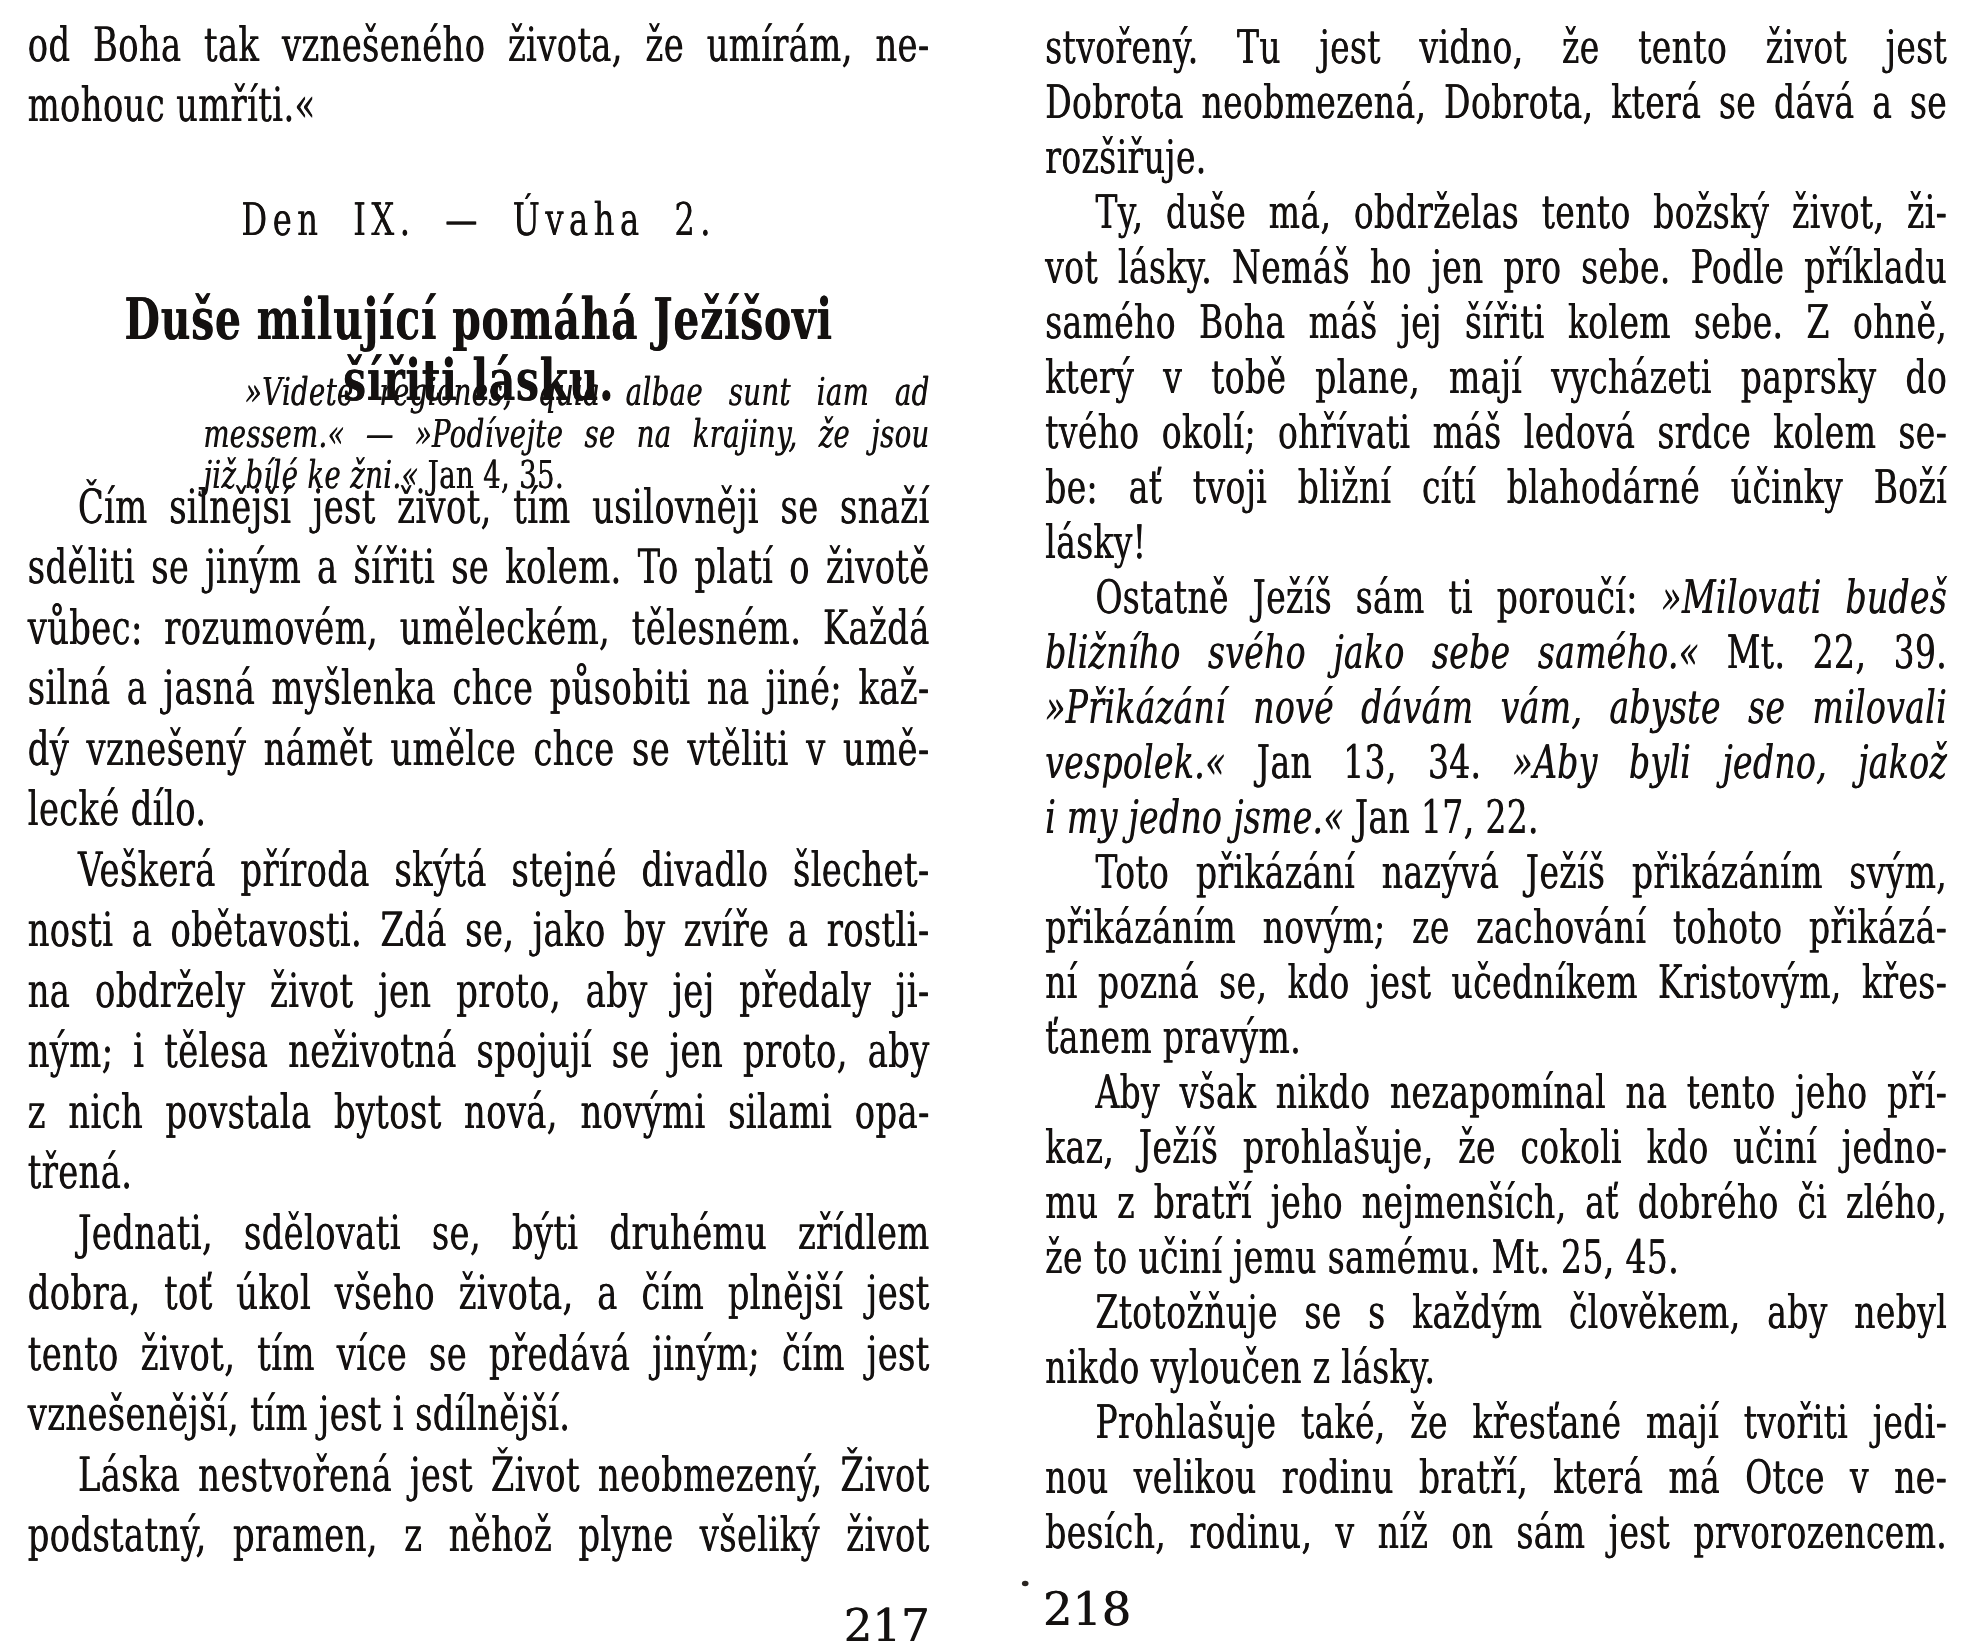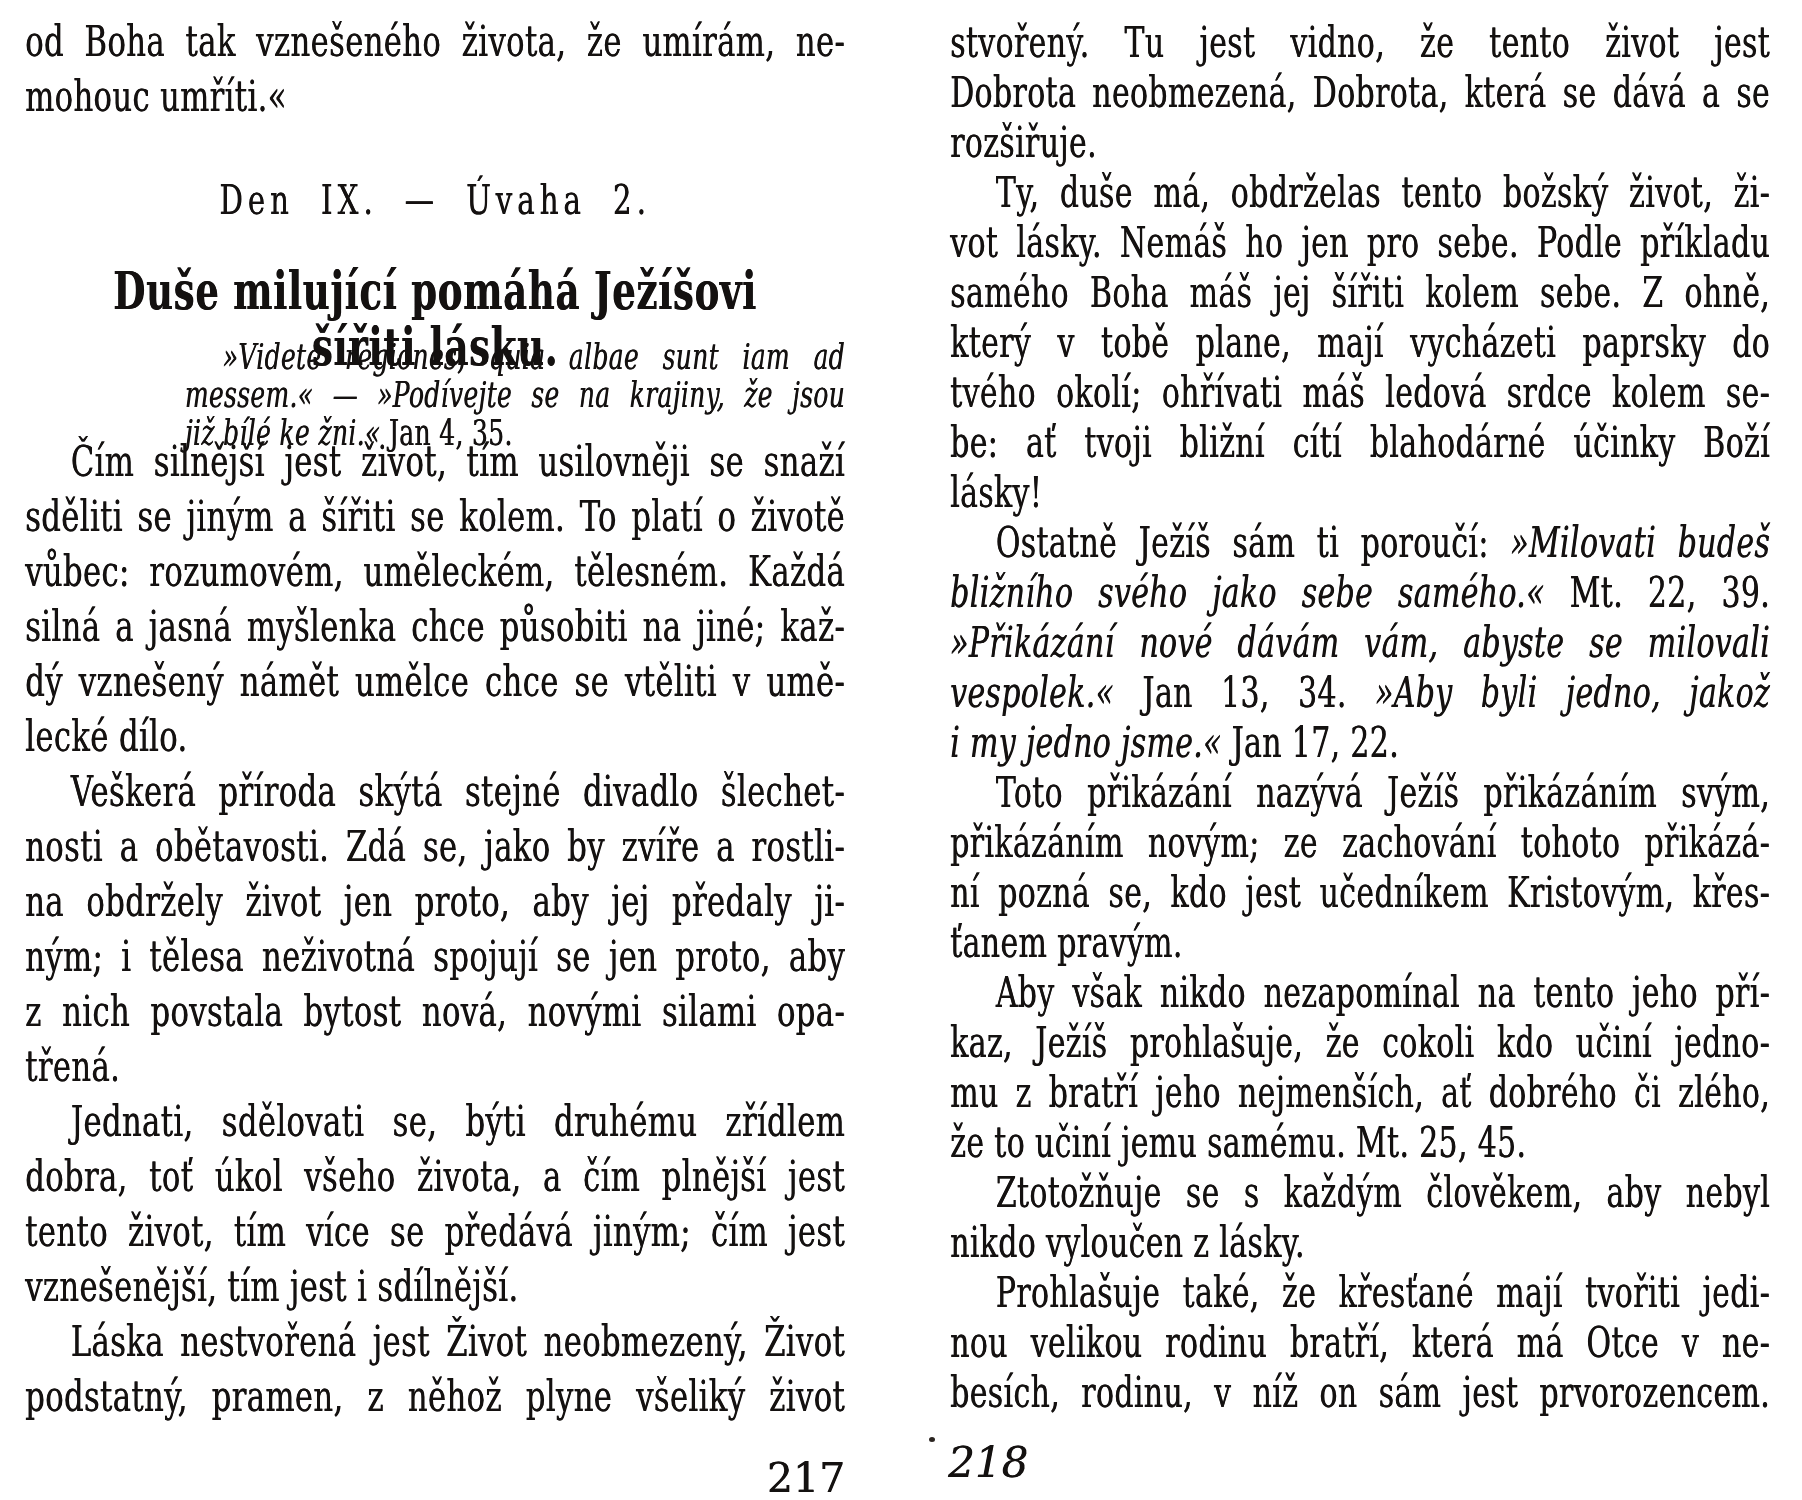--- a/index.html
+++ b/index.html
@@ -36,21 +36,21 @@
   }
   .epigraph{padding-left:224px;width:926px;}
   .epigraph .tl{font-size:35px;line-height:38px;height:38px;}
   .epigraph .tl.ind{padding-left:53px;}
   .it{font-style:italic;}
   .pagenum{
     position:absolute;font-size:41px;line-height:44px;
     text-shadow:0.6px 0 0 currentColor;
   }
   #pn-left{left:645px;top:1456px;width:200px;text-align:right;}
-  #pn-right{left:948px;top:1441px;font-size:42px;font-style:italic;}
+  #pn-right{left:948px;top:1441px;font-size:42px;}
   .speck{position:absolute;background:#2a2420;border-radius:50%;}
   #speck-1{left:929px;top:1437px;width:6px;height:5px;}
   #speck-2{left:729px;top:1392px;width:4px;height:4px;}
 </style>
 </head>
 <body>
 
 <div class="scaled cont" style="left:25px;top:14px;">
     <div class="tl"><span>od Boha tak vznešeného života, že umírám, ne-</span></div>
     <div class="tl noj"><span>mohouc umříti.«</span></div>

